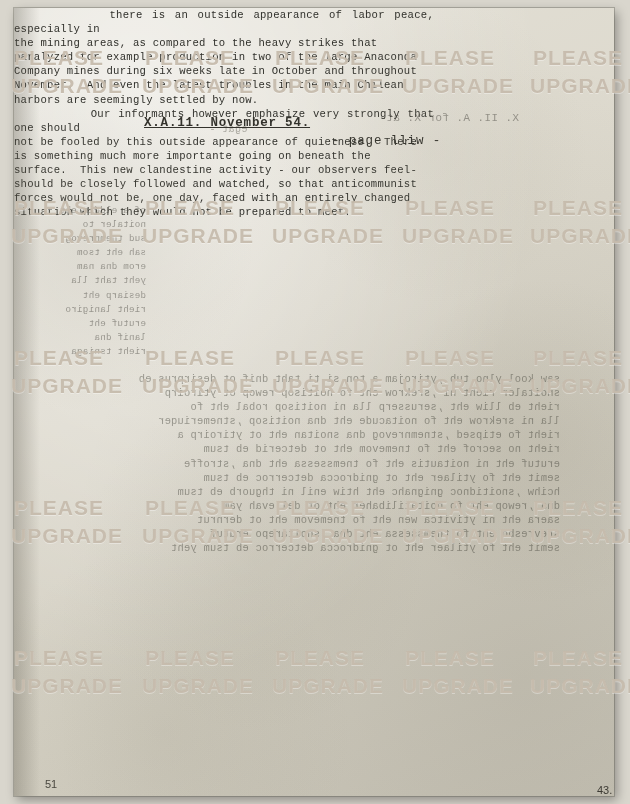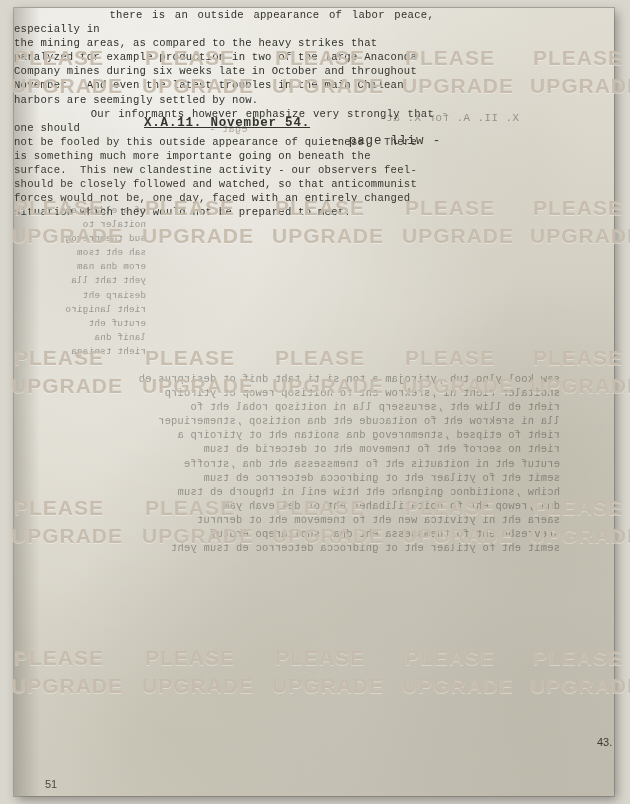--- a/index.html
+++ b/index.html
@@ -137,21 +137,21 @@
     user-select: none;
   }
   
   .stamp {
     position: absolute;
     font-family: "Liberation Sans", sans-serif;
     font-size: 11px;
     color: #4a4840;
   }
   #stamp-bl { left: 31px; top: 770px; }
-  #stamp-br { left: 583px; top: 728px; color:#3c3a33; }
+  #stamp-br { left: 583px; top: 776px; color:#3c3a33; }
 </style>
 </head>
 <body>
 
 <div id="page">
 
   <div id="paper">
     <div id="grain"></div>
     <div id="bind"></div>
 

